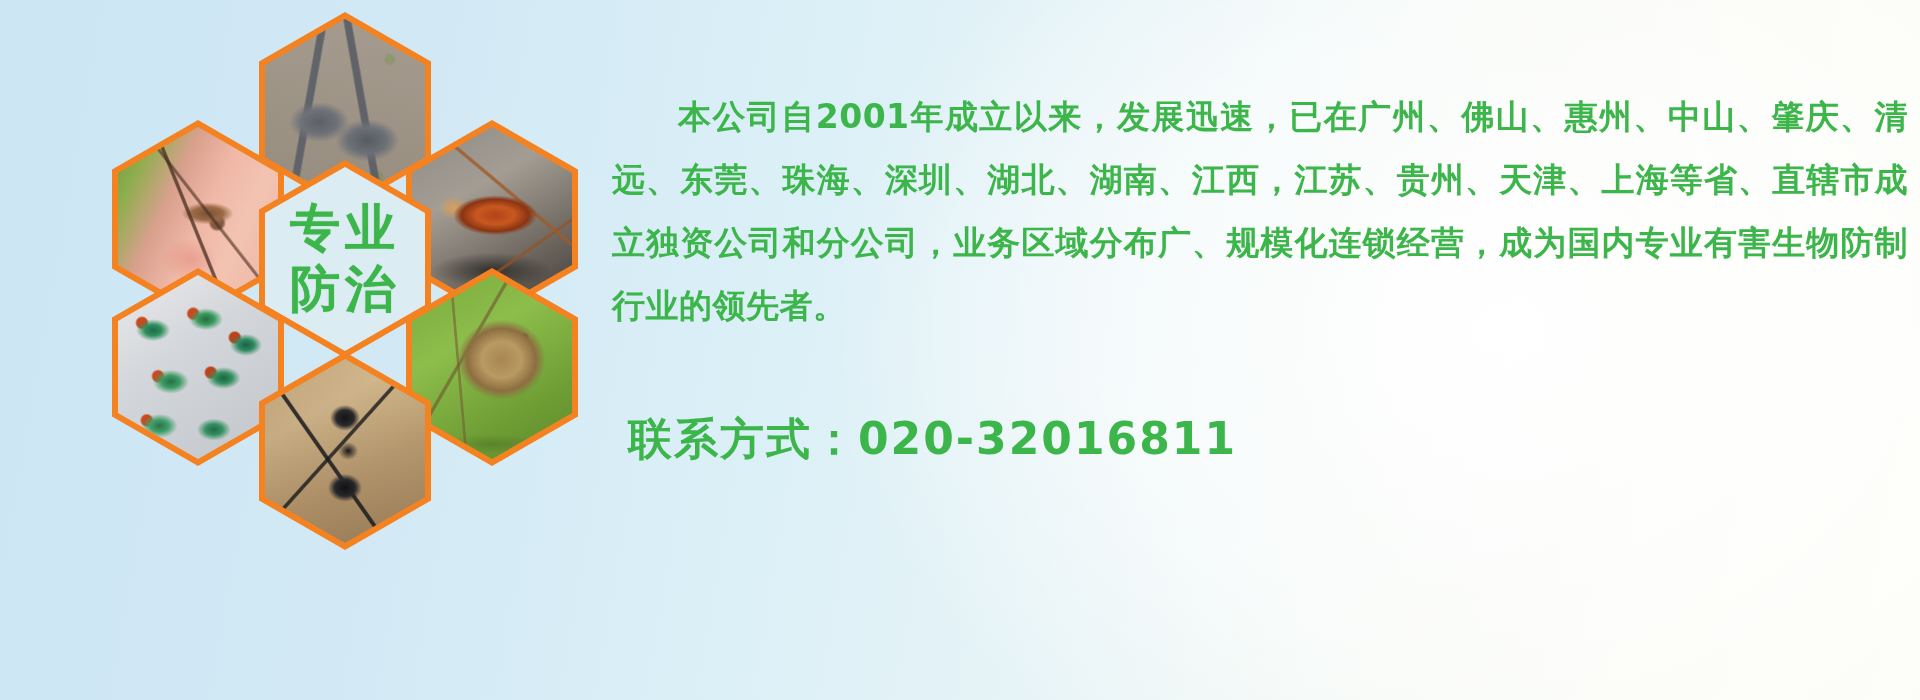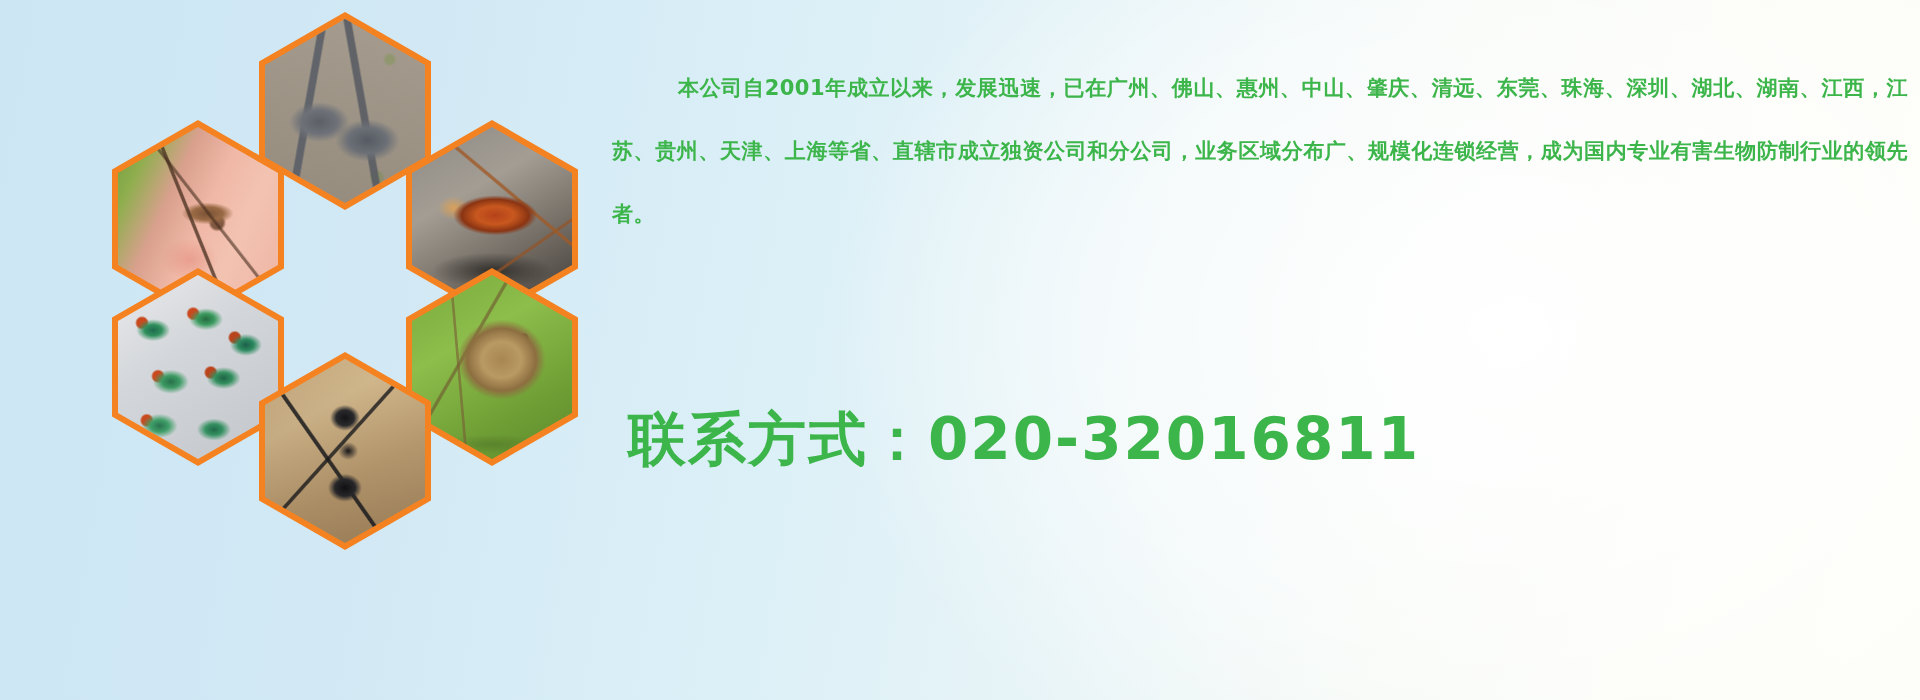--- a/index.html
+++ b/index.html
@@ -130,30 +130,30 @@
     color:#3cb54a; font-weight:bold;
     font-size:50px; line-height:1.22; letter-spacing:5px;
     font-family:"DejaVu Sans","Liberation Sans",sans-serif;
     text-shadow:0 0 1px #3cb54a;
   }
   #center-label span { display:block; }
 
   
   #content { position:absolute; left:612px; top:0; width:1300px; height:700px; }
   #intro {
-    position:absolute; left:0; top:36px; width:1296px;
+    position:absolute; left:0; top:52px; width:1296px;
     color:#3cb54a; font-weight:bold;
-    font-size:21px; line-height:63px; text-indent:66px;
+    font-size:33px; line-height:63px; text-indent:66px;
     letter-spacing:0.5px; text-align:justify;
     font-family:"DejaVu Sans","Liberation Sans",sans-serif;
   }
   #contact { position:absolute; left:0; top:400px; width:1296px; }
   .contact-line {
     color:#3cb54a; font-weight:bold;
-    font-size:58px; line-height:78px; letter-spacing:2px;
+    font-size:44px; line-height:78px; letter-spacing:2px;
     font-family:"DejaVu Sans","Liberation Sans",sans-serif;
     white-space:nowrap;
   }
   #contact-line-1 { padding-left:16px; }
   #contact-line-2 { padding-left:300px; }
 </style>
 </head>
 <body>
 
 <div id="banner">
@@ -171,20 +171,28 @@
         <div class="photo ph-mosquito"></div>
       </div>
     </div>
 
     <div class="hex" style="left:320px; top:128px;">
       <div class="inner">
         <div class="photo ph-roach"></div>
       </div>
     </div>
 
+    <div class="hex center" style="left:173px; top:168px;">
+      <div class="inner">
+        <div id="center-label">
+          <span>专业</span>
+          <span>防治</span>
+        </div>
+      </div>
+    </div>
 
     <div class="hex" style="left:26px; top:276px;">
       <div class="inner">
         <div class="photo ph-flies"></div>
       </div>
     </div>
 
     <div class="hex" style="left:320px; top:276px;">
       <div class="inner">
         <div class="photo ph-stinkbug"></div>

